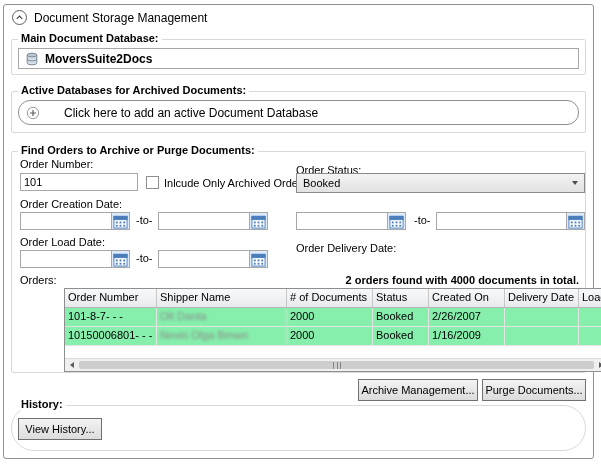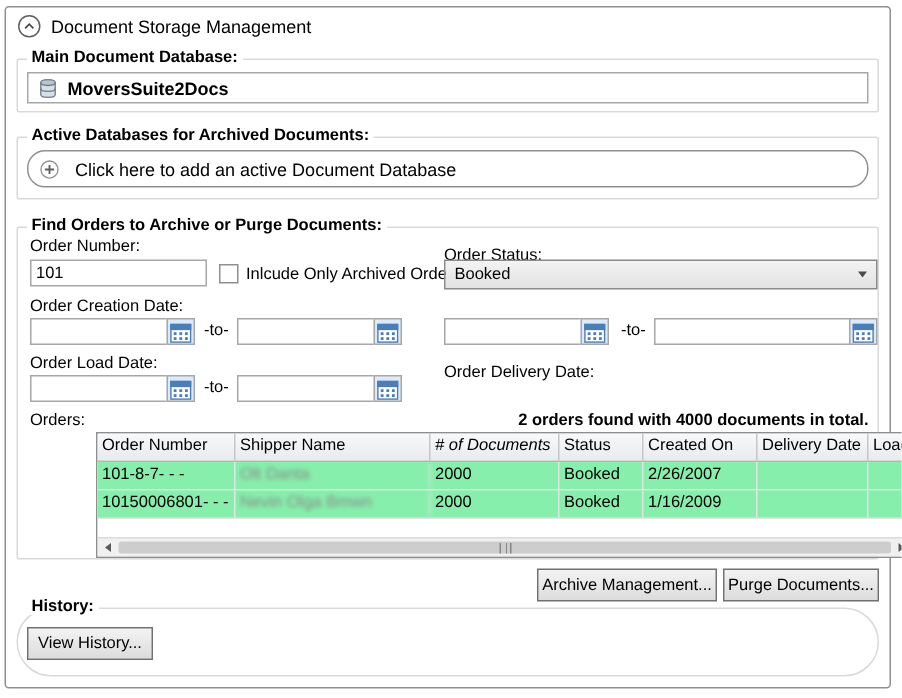--- a/index.html
+++ b/index.html
@@ -31,21 +31,21 @@
   .dbbox {
     position:absolute; left:6px; top:8px; right:6px; height:21px;
     border:1px solid #a7a7a7; display:flex; align-items:center; gap:6px; padding-left:6px; background:#fff;
   }
   .dbbox .dbname { font-weight:bold; font-size:12px; }
   .dbbox svg { width:14px; height:14px; flex:0 0 auto; }
 
   .addbox {
     position:absolute; left:6px; top:8px; right:6px; height:25px;
     border:1px solid #8f8f8f; border-radius:12px; background:#fff;
-    display:flex; align-items:center; gap:10px; padding-left:7px; font-size:12px; cursor:pointer;
+    display:flex; align-items:center; gap:24px; padding-left:7px; font-size:12px; cursor:pointer;
   }
   .addbox svg { width:14px; height:14px; flex:0 0 auto; }
 
   .flabel { position:absolute; white-space:nowrap; }
   .tbox {
     position:absolute; border:1px solid #a7a7a7; height:18px; padding:1px 3px;
     font-family:inherit; font-size:11px; background:#fff;
   }
   .cb { position:absolute; width:13px; height:13px; border:1px solid #8f8f8f; background:#fff; cursor:pointer; }
 
@@ -247,21 +247,21 @@
         </span>
     </div>
 
     <span class="flabel" style="left:8px; top:122px;">Orders:</span>
     <span class="summary" style="top:122px;">2 orders found with 4000 documents in total.</span>
 
     <div class="grid">
       <div class="ghead">
           <div class="th" style="width: 92px;">Order Number</div>
           <div class="th" style="width: 130px;">Shipper Name</div>
-          <div class="th" style="width: 86px; font-style: italic;"># of Documents</div>
+          <div class="th" style="width: 86px;"># of Documents</div>
           <div class="th" style="width: 56px;">Status</div>
           <div class="th" style="width: 76px;">Created On</div>
           <div class="th" style="width: 74px;">Delivery Date</div>
           <div class="th" style="width: 46px;">Load Date</div>
         </div>
       <div class="gbody">
           <div class="tr">
             <div class="td" style="width: 92px;">101-8-7- - -</div>
             <div class="td redacted" style="width: 130px;">Olt Danta</div>
             <div class="td" style="width: 86px;">2000</div>

